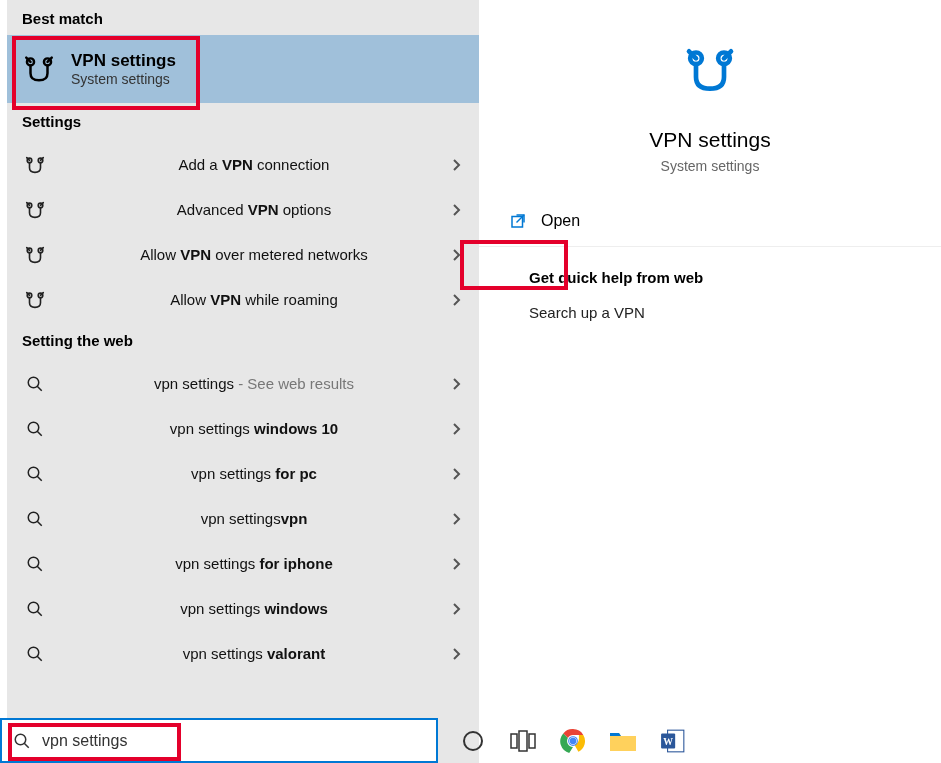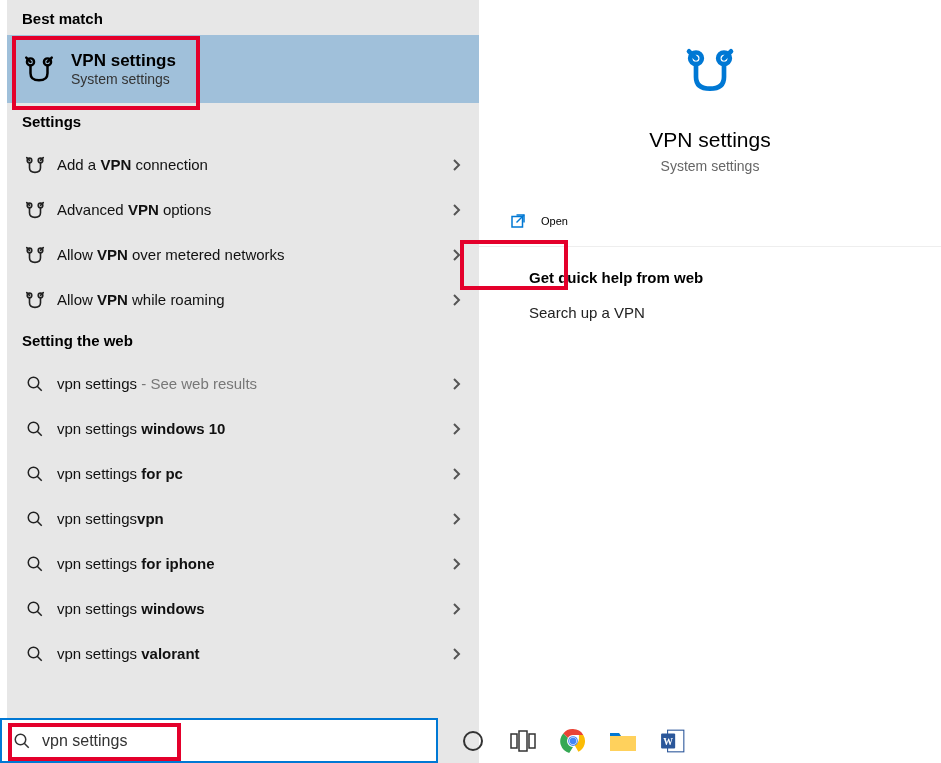--- a/index.html
+++ b/index.html
@@ -17,35 +17,35 @@
     align-items: center;
     height: 68px;
   }
   .vpn-icon-large { width: 36px; height: 36px; display:flex; align-items:center; justify-content:center; flex-shrink:0; }
   .best-match-text { margin-left: 14px; }
   .best-match-title { font-size: 17px; font-weight: 600; color: #000; }
   .best-match-sub { font-size: 14px; color: #333; }
 
   .list-section { padding-top: 4px; }
   .list-item {
-    display: flex; align-items: center; padding: 0 18px 0 14px; height: 45px;
+    display: flex; align-items: center; padding: 0 18px 0 14px; height: 45px; text-align: center;
   }
   .list-item .icon-slot { width: 28px; height:28px; display:flex; align-items:center; justify-content:center; flex-shrink:0;}
   .list-item .label { flex:1; font-size: 15px; color:#111; margin-left: 8px; white-space: nowrap; }
   .list-item .chevron { color:#555; font-size:16px; }
   .label b { font-weight:600; }
 
   .right-hero { text-align:center; padding-top: 40px; }
   .hero-icon { width:60px; height:60px; margin: 0 auto; display:flex; align-items:center; justify-content:center; }
   .hero-title { font-size: 21px; margin-top: 28px; color:#000; font-weight:400;}
   .hero-sub { font-size:14px; color:#666; margin-top: 6px; }
 
   .open-row { display:flex; align-items:center; padding: 16px 30px; margin-top: 22px; border-bottom:1px solid #eee; }
   .open-icon { color:#0078d4; margin-right:14px; }
-  .open-label { font-size:11px; }
+  .open-label { font-size:16px; }
 
   .help-section { padding: 22px 44px; margin-left: 6px; }
   .help-title { font-weight:600; font-size:15px; margin-bottom:18px; }
   .help-link { font-size:15px; color:#222; }
 
   .search-bar {
     position:absolute; left:0; bottom:0; width:438px; height:45px;
     background:#fff; border:2px solid #0078d4; display:flex; align-items:center;
   }
   .search-bar .search-icon-slot { width:40px; display:flex; align-items:center; justify-content:center;}

